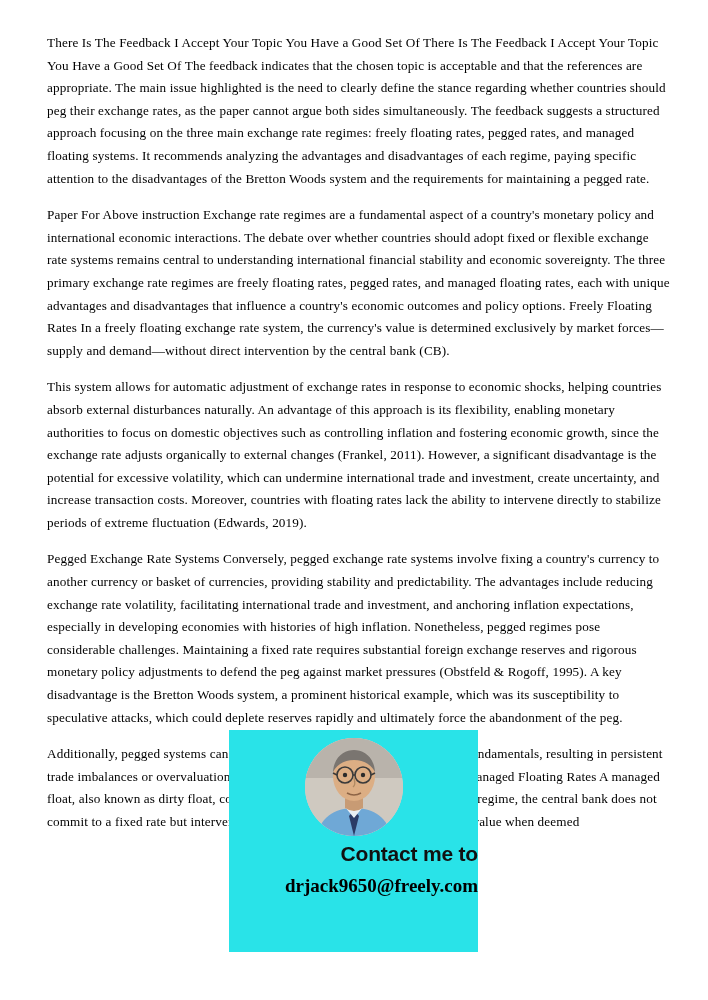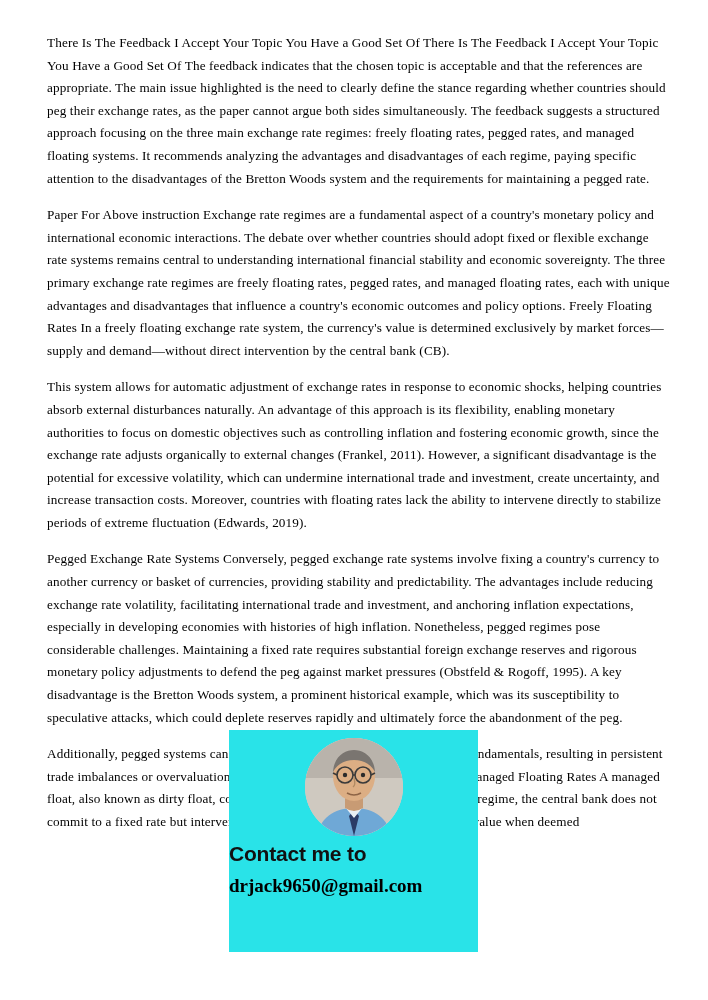--- a/index.html
+++ b/index.html
@@ -42,21 +42,21 @@
   }
   
   #overlay-card {
     position: absolute;
     left: 229px;
     top: 730px;
     width: 249px;
     height: 222px;
     background: #29e3e8;
     z-index: 10;
-    text-align: left;
+    text-align: right;
     font-family: "Liberation Sans", sans-serif;
   }
   #avatar-wrap {
     position: absolute;
     left: 50%;
     top: 8px;
     transform: translateX(-50%);
     width: 98px;
     height: 98px;
     border-radius: 50%;
@@ -130,17 +130,17 @@
 
         <circle cx="40" cy="37" r="2.2" fill="#2b2b2b"></circle>
         <circle cx="58" cy="37" r="2.2" fill="#2b2b2b"></circle>
 
         <path d="M49 40 q2 7 -1 9" fill="none" stroke="#b08a63" stroke-width="1.4"></path>
         <path d="M42 55 q7 4 14 0" fill="none" stroke="#8d6446" stroke-width="1.6"></path>
       </svg>
     </div>
     <div id="overlay-text">
       <div class="overlay-line">Contact me to</div>
-      <div id="overlay-email">drjack9650@gmail.com</div>
+      <div id="overlay-email">drjack9650@freely.com</div>
     </div>
   </div>
 
 </div>
 
 </body></html>

